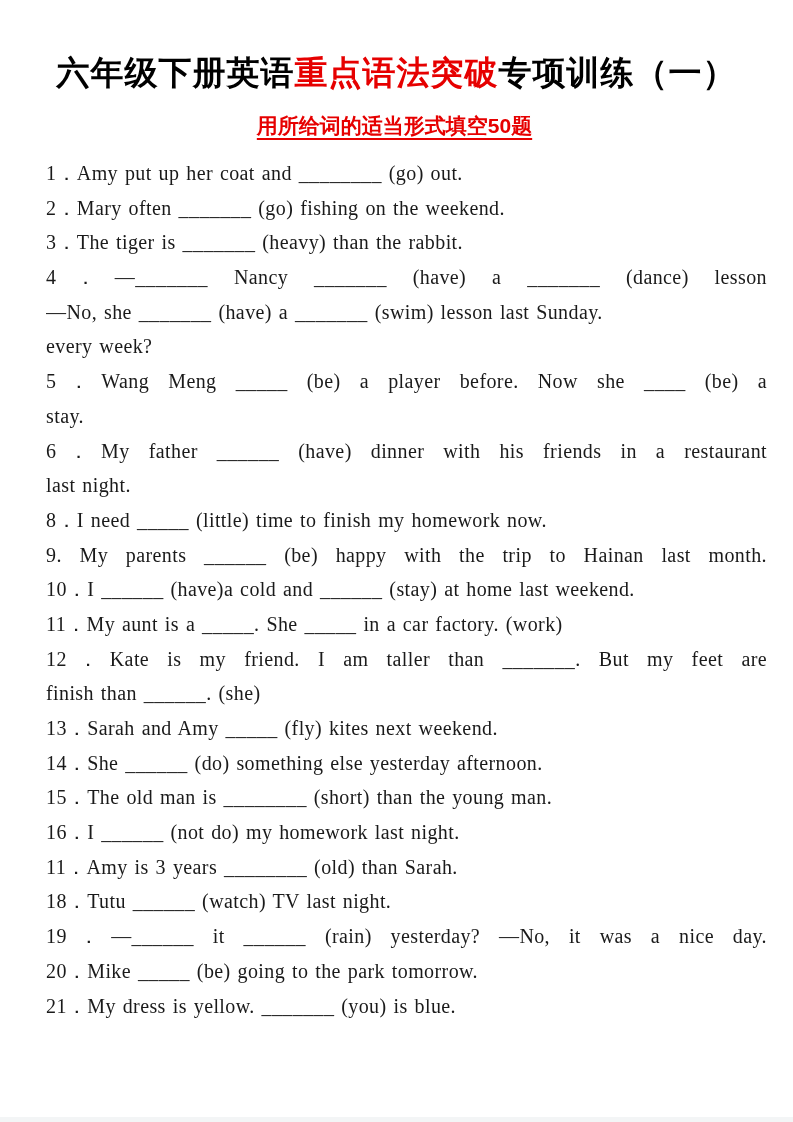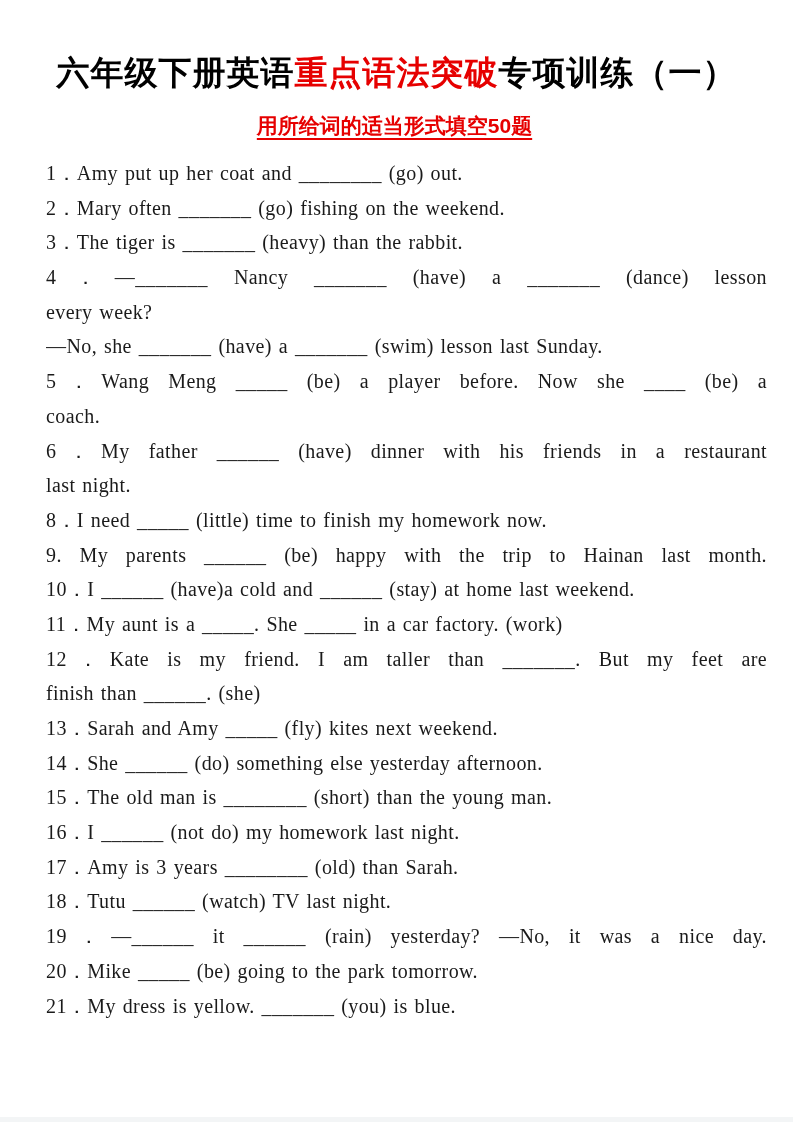--- a/index.html
+++ b/index.html
@@ -82,37 +82,37 @@
 <div class="page">
   <h1 class="title"><span>六年级下册英语</span><span class="red">重点语法突破</span><span>专项训练（一）</span></h1>
 
   <h2 class="subtitle"><span class="subtitle-text">用所给词的适当形式填空50题</span></h2>
 
   <div class="exercise">
       <div class="line">1．Amy put up her coat and ________ (go) out.</div>
       <div class="line">2．Mary often _______ (go) fishing on the weekend.</div>
       <div class="line">3．The tiger is _______ (heavy) than the rabbit.</div>
       <div class="line stretch">4．—_______ Nancy _______ (have) a _______ (dance) lesson</div>
+      <div class="line">—No, she _______ (have) a _______ (swim) lesson last Sunday.</div>
       <div class="line">every week?</div>
-      <div class="line">—No, she _______ (have) a _______ (swim) lesson last Sunday.</div>
       <div class="line stretch">5．Wang Meng _____ (be) a player before. Now she ____ (be) a</div>
-      <div class="line">coach.</div>
+      <div class="line">stay.</div>
       <div class="line stretch">6．My father ______ (have) dinner with his friends in a restaurant</div>
       <div class="line">last night.</div>
       <div class="line">8．I need _____ (little) time to finish my homework now.</div>
       <div class="line stretch">9. My parents ______ (be) happy with the trip to Hainan last month.</div>
       <div class="line">10．I ______ (have)a cold and ______ (stay) at home last weekend.</div>
       <div class="line">11．My aunt is a _____. She _____ in a car factory. (work)</div>
       <div class="line stretch">12．Kate is my friend. I am taller than _______. But my feet are</div>
       <div class="line">finish than ______. (she)</div>
       <div class="line">13．Sarah and Amy _____ (fly) kites next weekend.</div>
       <div class="line">14．She ______ (do) something else yesterday afternoon.</div>
       <div class="line">15．The old man is ________ (short) than the young man.</div>
       <div class="line">16．I ______ (not do) my homework last night.</div>
-      <div class="line">17．Amy is 3 years ________ (old) than Sarah.</div>
+      <div class="line">11．Amy is 3 years ________ (old) than Sarah.</div>
       <div class="line">18．Tutu ______ (watch) TV last night.</div>
       <div class="line stretch">19．—______ it ______ (rain) yesterday? —No, it was a nice day.</div>
       <div class="line">20．Mike _____ (be) going to the park tomorrow.</div>
       <div class="line">21．My dress is yellow. _______ (you) is blue.</div>
     </div>
 
   <div class="page-bottom-edge"></div>
 </div>
 
 </body></html>

